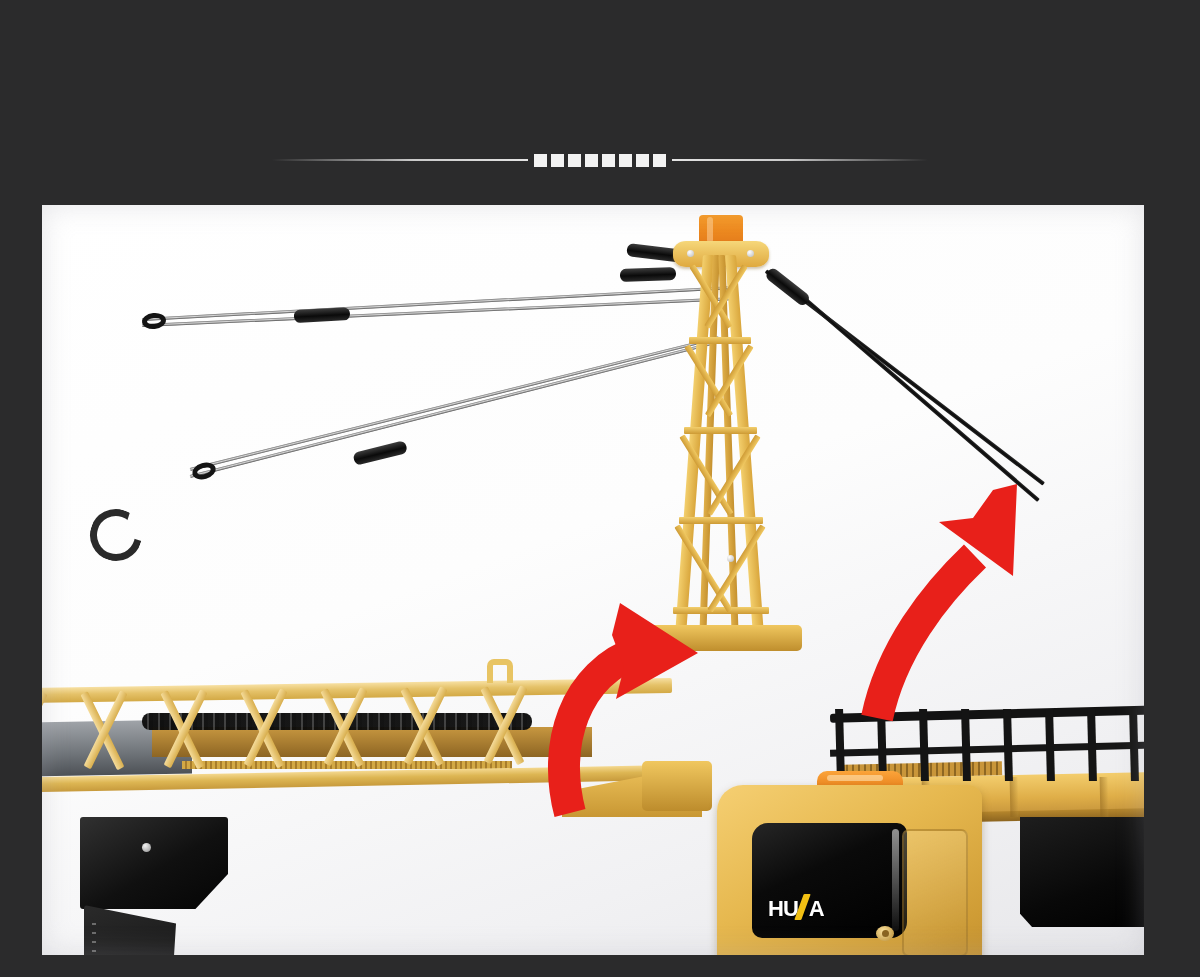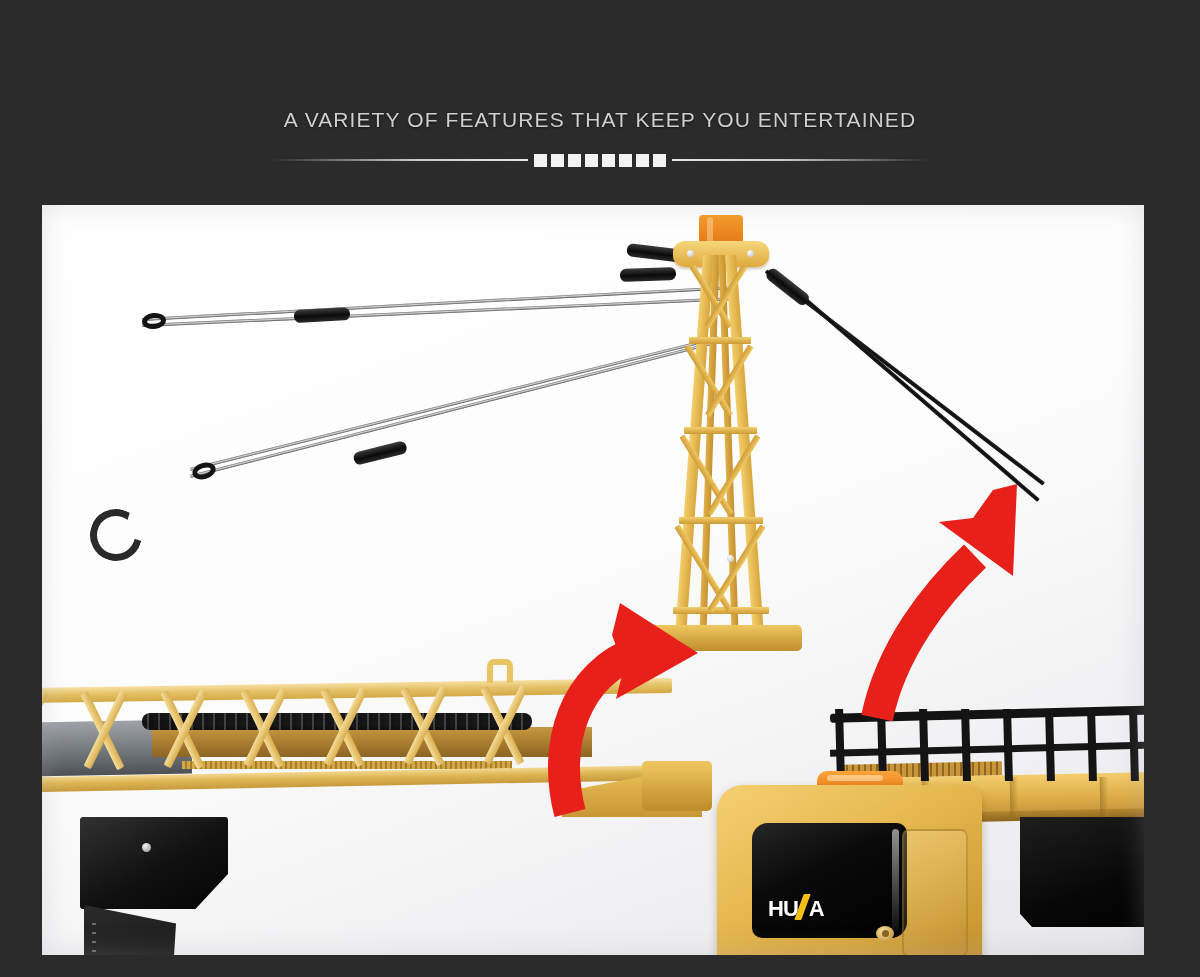--- a/index.html
+++ b/index.html
@@ -284,21 +284,20 @@
   
   .arrow { position:absolute; }
   .arrow svg { display:block; overflow:visible; }
 </style>
 </head>
 <body>
 
 <div class="header">
 
 
-  <div class="subtitle">A VARIETY OF FEATURES THAT KEEP YOU ENTERTAINED</div>
 
   <div class="divider">
     <div class="div-line"></div>
     <div class="div-squares">
       <span class="div-sq"></span>
       <span class="div-sq"></span>
       <span class="div-sq"></span>
       <span class="div-sq"></span>
       <span class="div-sq"></span>
       <span class="div-sq"></span>

